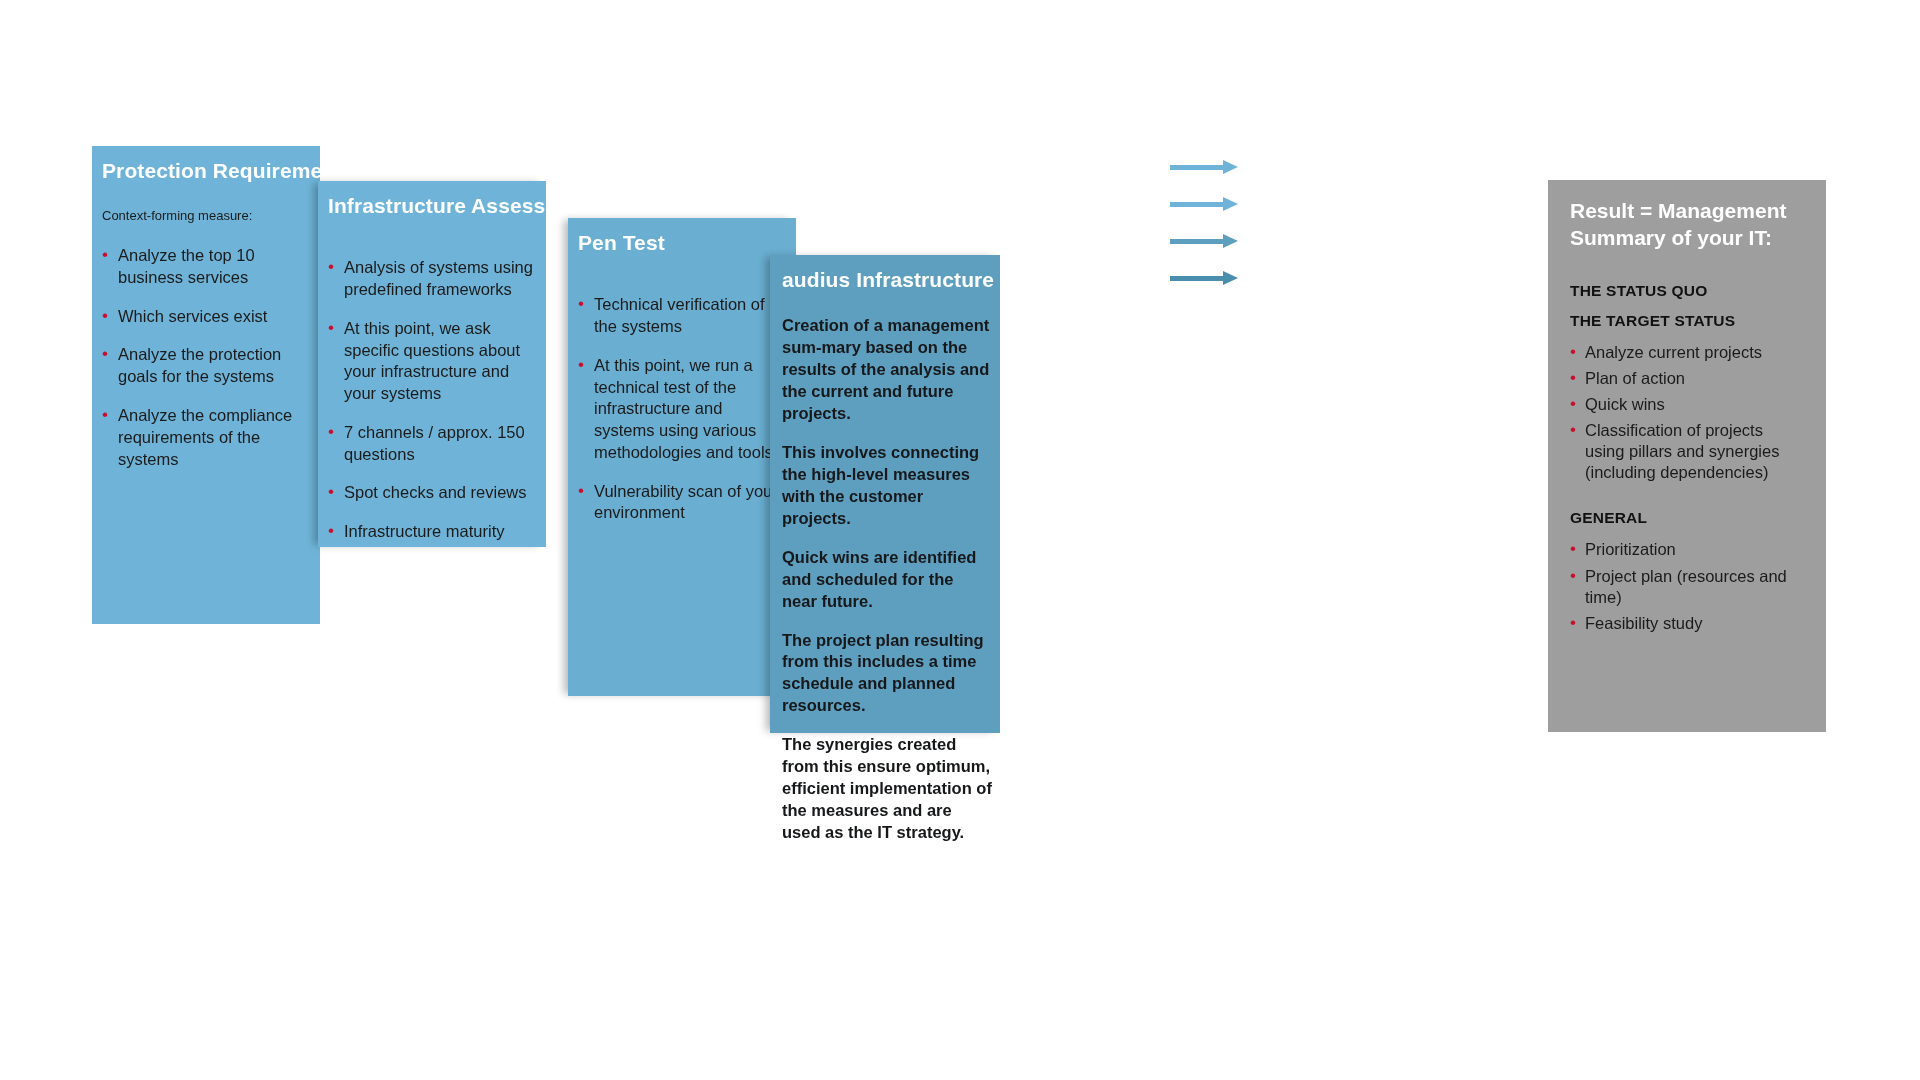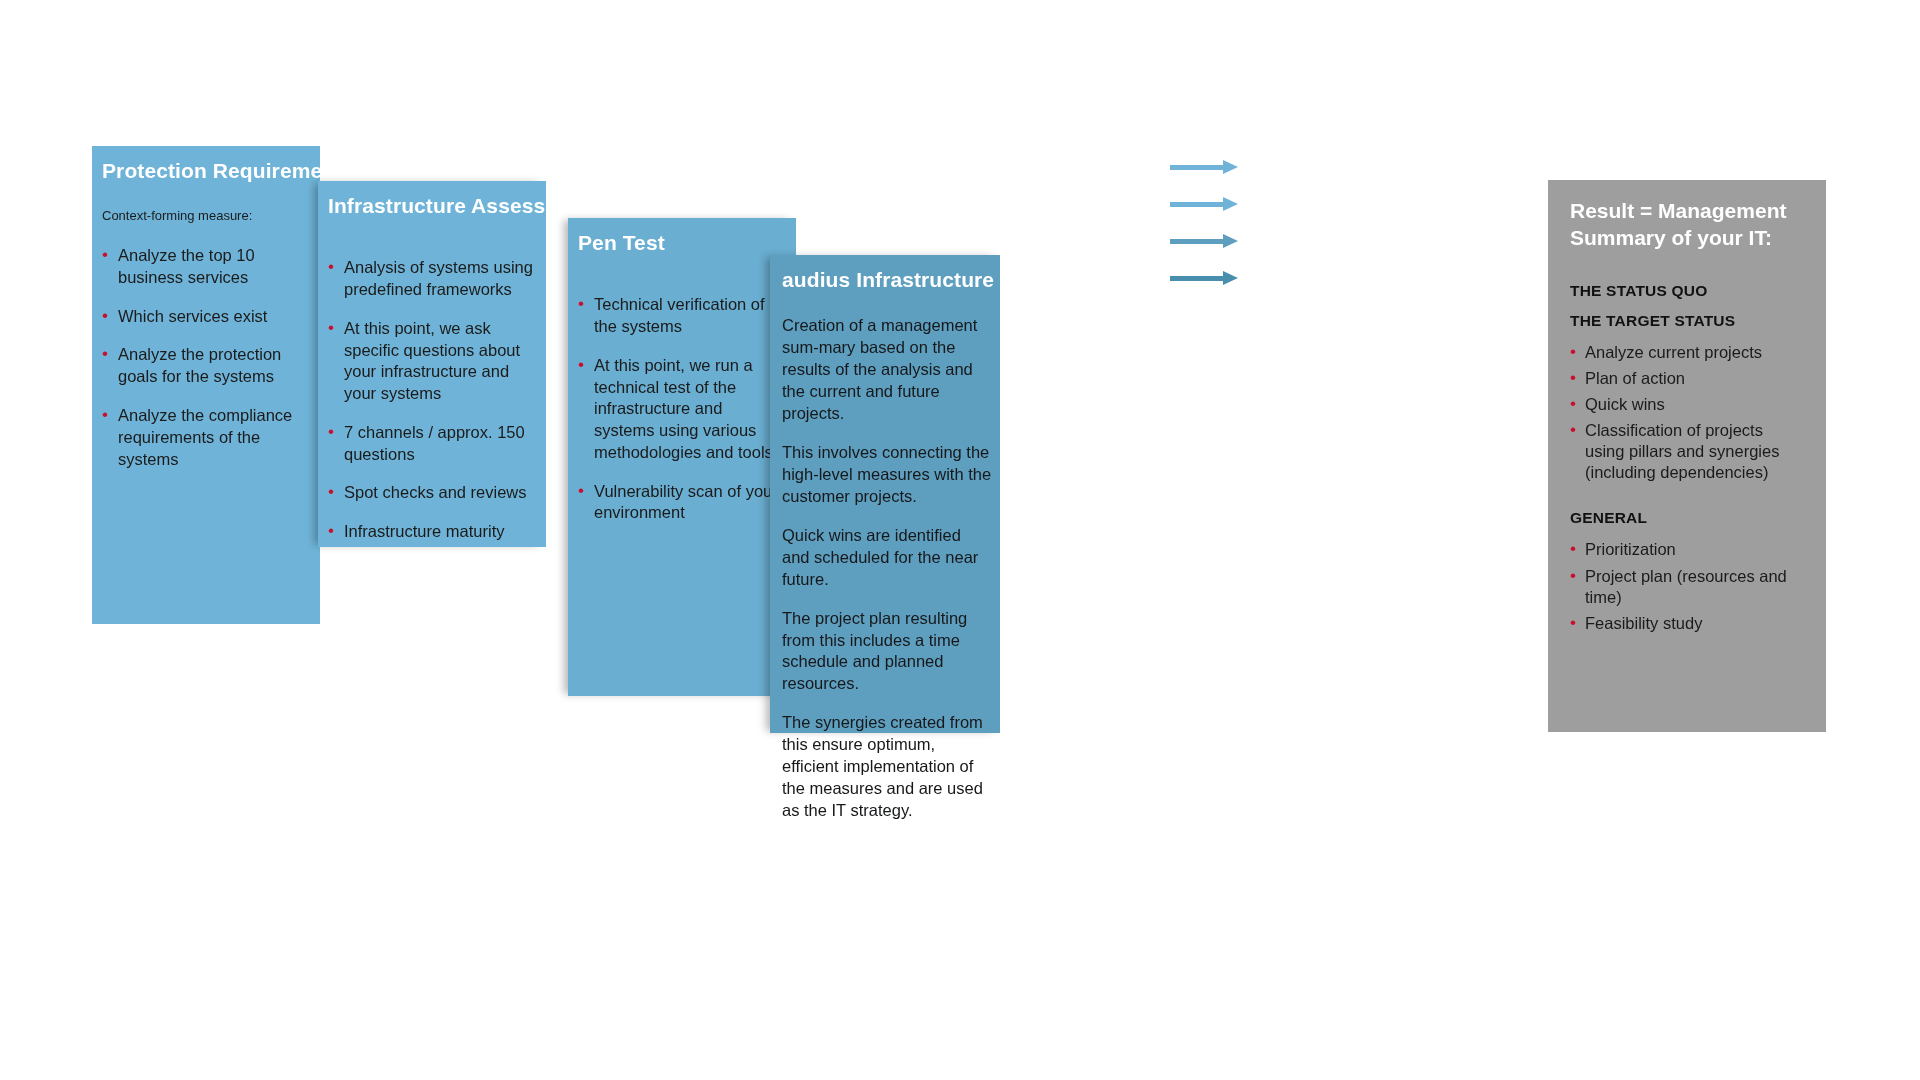--- a/index.html
+++ b/index.html
@@ -102,21 +102,21 @@
 
   
   #panel-aiig {
     left: 770px;
     top: 255px;
     width: 230px;
     height: 478px;
     background: #5e9fc0;
   }
   #panel-aiig .panel-title { padding: 12px 0 0 12px; width: 430px; }
-  #panel-aiig .panel-body { padding: 22px 8px 0 12px; }
+  #panel-aiig .panel-body { padding: 22px 8px 0 12px; font-weight: bold; }
   #panel-aiig .para {
     color: #17181a;
     font-size: 16.5px;
     line-height: 1.33;
     margin: 0 0 17px 0;
   }
 
   
   .arrow {
     position: absolute;

